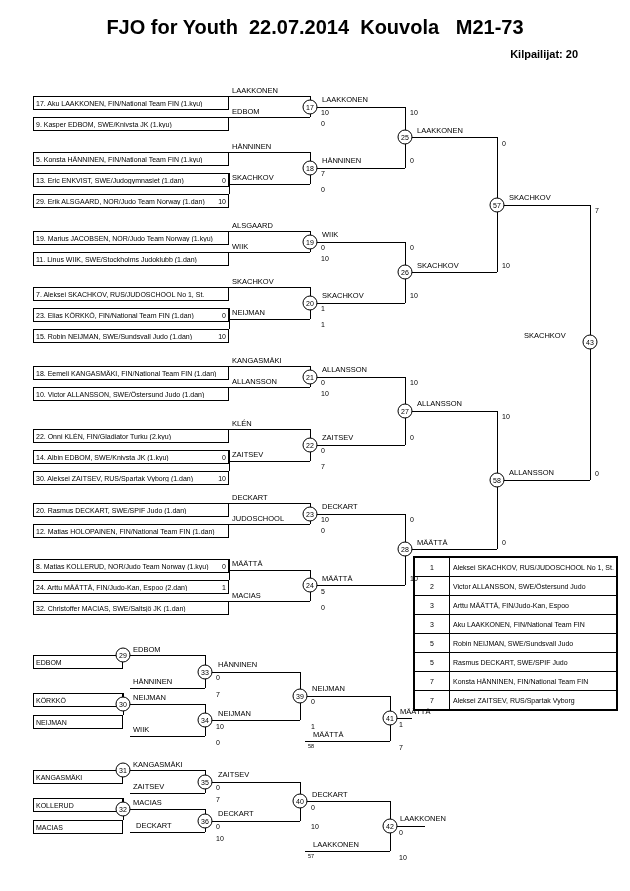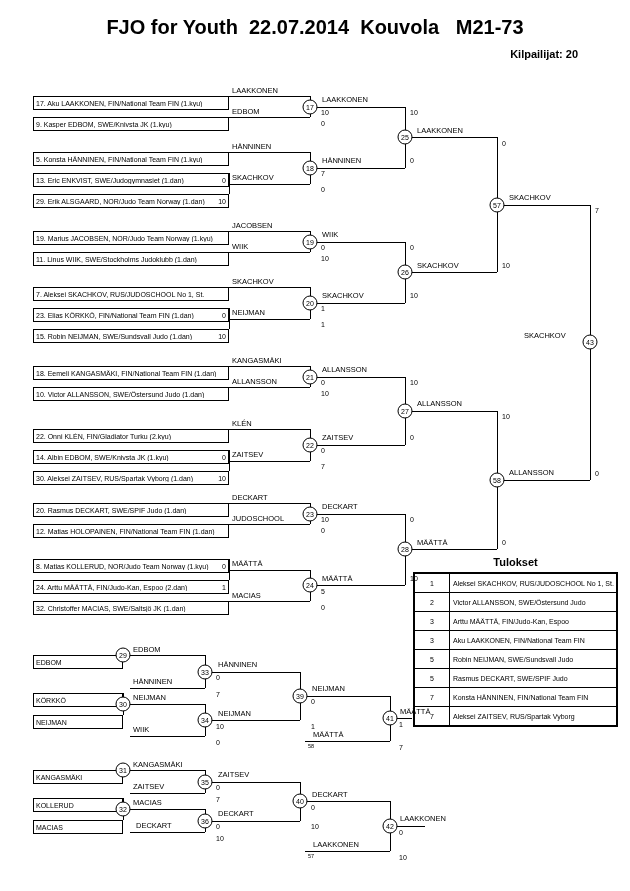--- a/index.html
+++ b/index.html
@@ -29,21 +29,20 @@
   .results .pos{width:32px;text-align:center}
   .results .nm{max-width:160px;overflow:hidden;white-space:nowrap}
 </style>
 </head>
 <body>
 
 <div class="title">FJO for Youth  22.07.2014  Kouvola   M21-73</div>
 <div class="comp">Kilpailijat: 20</div>
 
 <div class="results">
-  <div class="rtitle">Tulokset</div>
   <table>
     <tbody>
     <tr>
           <td class="pos">1</td>
           <td class="nm">Aleksei SKACHKOV, RUS/JUDOSCHOOL No 1, St.</td>
         </tr>
     <tr>
           <td class="pos">2</td>
           <td class="nm">Victor ALLANSSON, SWE/Östersund Judo</td>
         </tr>
@@ -207,21 +206,21 @@
 <div class="v" style="left:497px;top:137.1px;height:135px"></div>
 <div class="v" style="left:497px;top:410.6px;height:138.8px"></div>
 <div class="h" style="left:497px;top:204.6px;width:93px"></div>
 <div class="h" style="left:497px;top:480px;width:93px"></div>
 
 <div class="v" style="left:590px;top:204.6px;height:275.4px"></div>
 
 <div class="lbl" style="left:232px;top:86px">LAAKKONEN</div>
 <div class="lbl" style="left:232px;top:107px">EDBOM</div>
 <div class="lbl" style="left:232px;top:142px">HÄNNINEN</div>
-<div class="lbl" style="left:232px;top:221px">JACOBSEN</div>
+<div class="lbl" style="left:232px;top:221px">ALSGAARD</div>
 <div class="lbl" style="left:232px;top:242px">WIIK</div>
 <div class="lbl" style="left:232px;top:277px">SKACHKOV</div>
 <div class="lbl" style="left:232px;top:356px">KANGASMÄKI</div>
 <div class="lbl" style="left:232px;top:377px">ALLANSSON</div>
 <div class="lbl" style="left:232px;top:419px">KLÉN</div>
 <div class="lbl" style="left:232px;top:493px">DECKART</div>
 <div class="lbl" style="left:232px;top:514px">JUDOSCHOOL</div>
 <div class="lbl" style="left:232px;top:591px">MACIAS</div>
 
 <div class="lbl" style="left:232px;top:173px">SKACHKOV</div>

